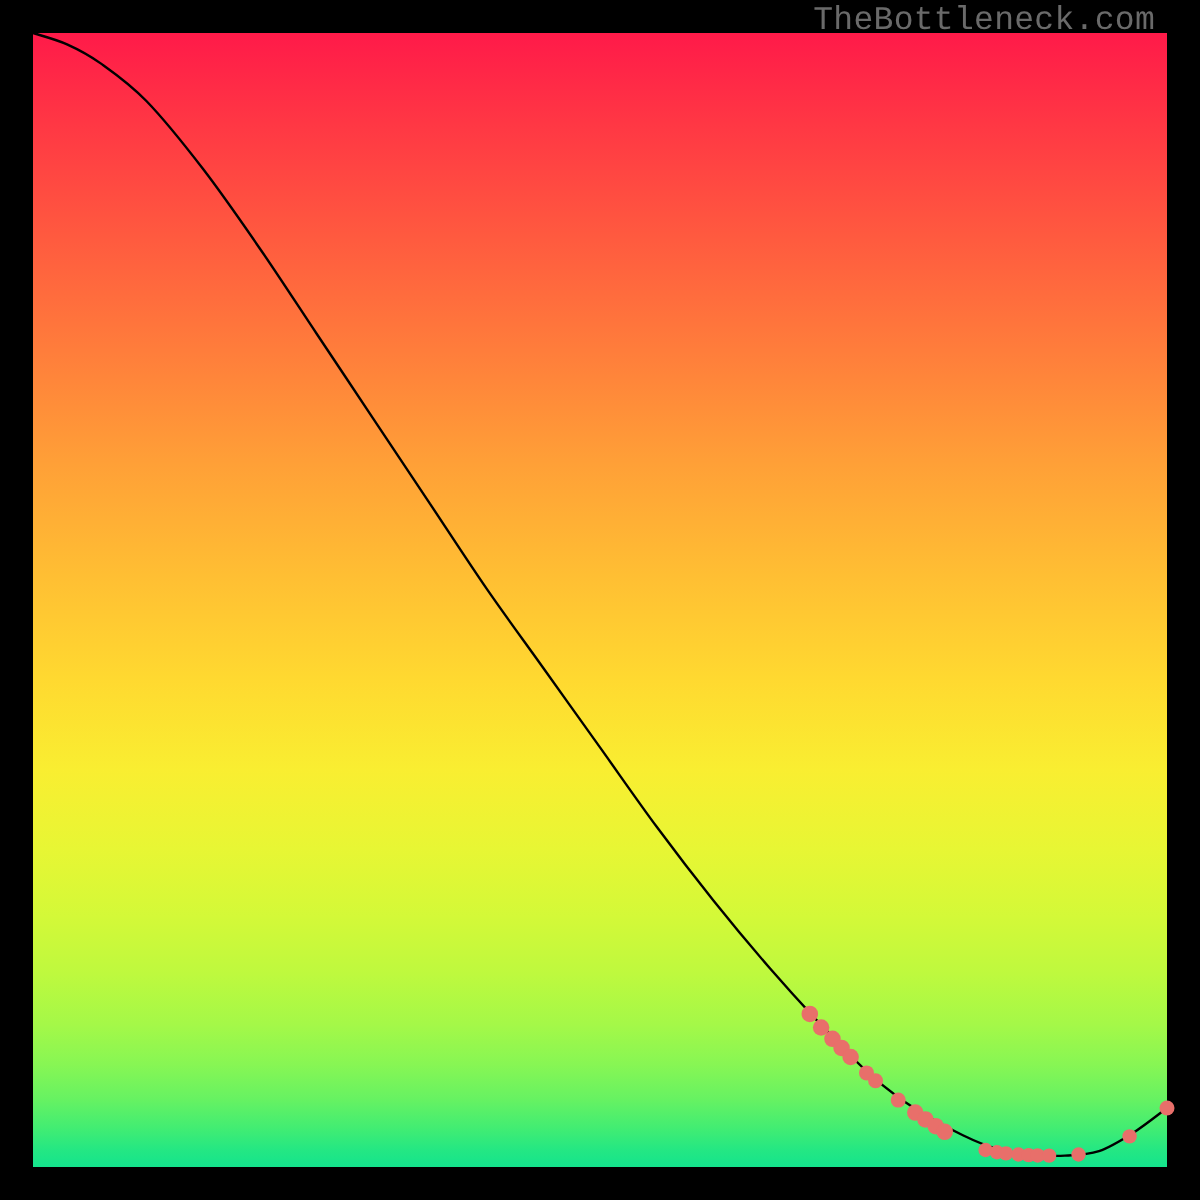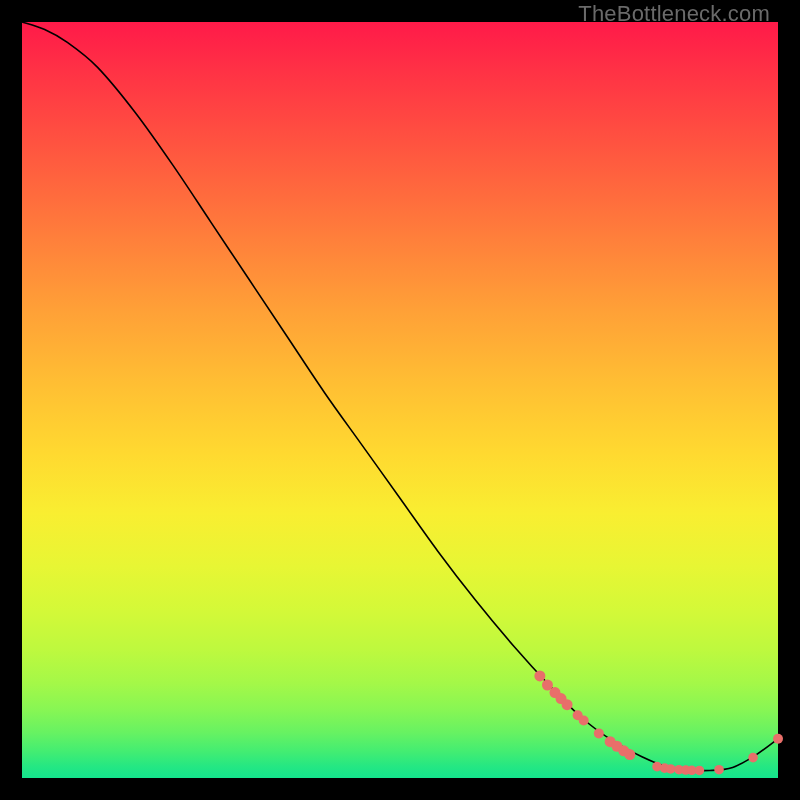--- a/index.html
+++ b/index.html
@@ -8,20 +8,21 @@
     width: 800px;
     height: 800px;
     background: #000;
     font-family: Arial, Helvetica, sans-serif;
     overflow: hidden;
   }
   .stage {
     position: relative;
     width: 792px;
     height: 800px;
+    font-family: Liberation Mono, monospace;
   }
   .chart-box {
     position: absolute;
     left: 22px;
     top: 22px;
     width: 756px;
     height: 756px;
     
     background: linear-gradient(
       to bottom,

